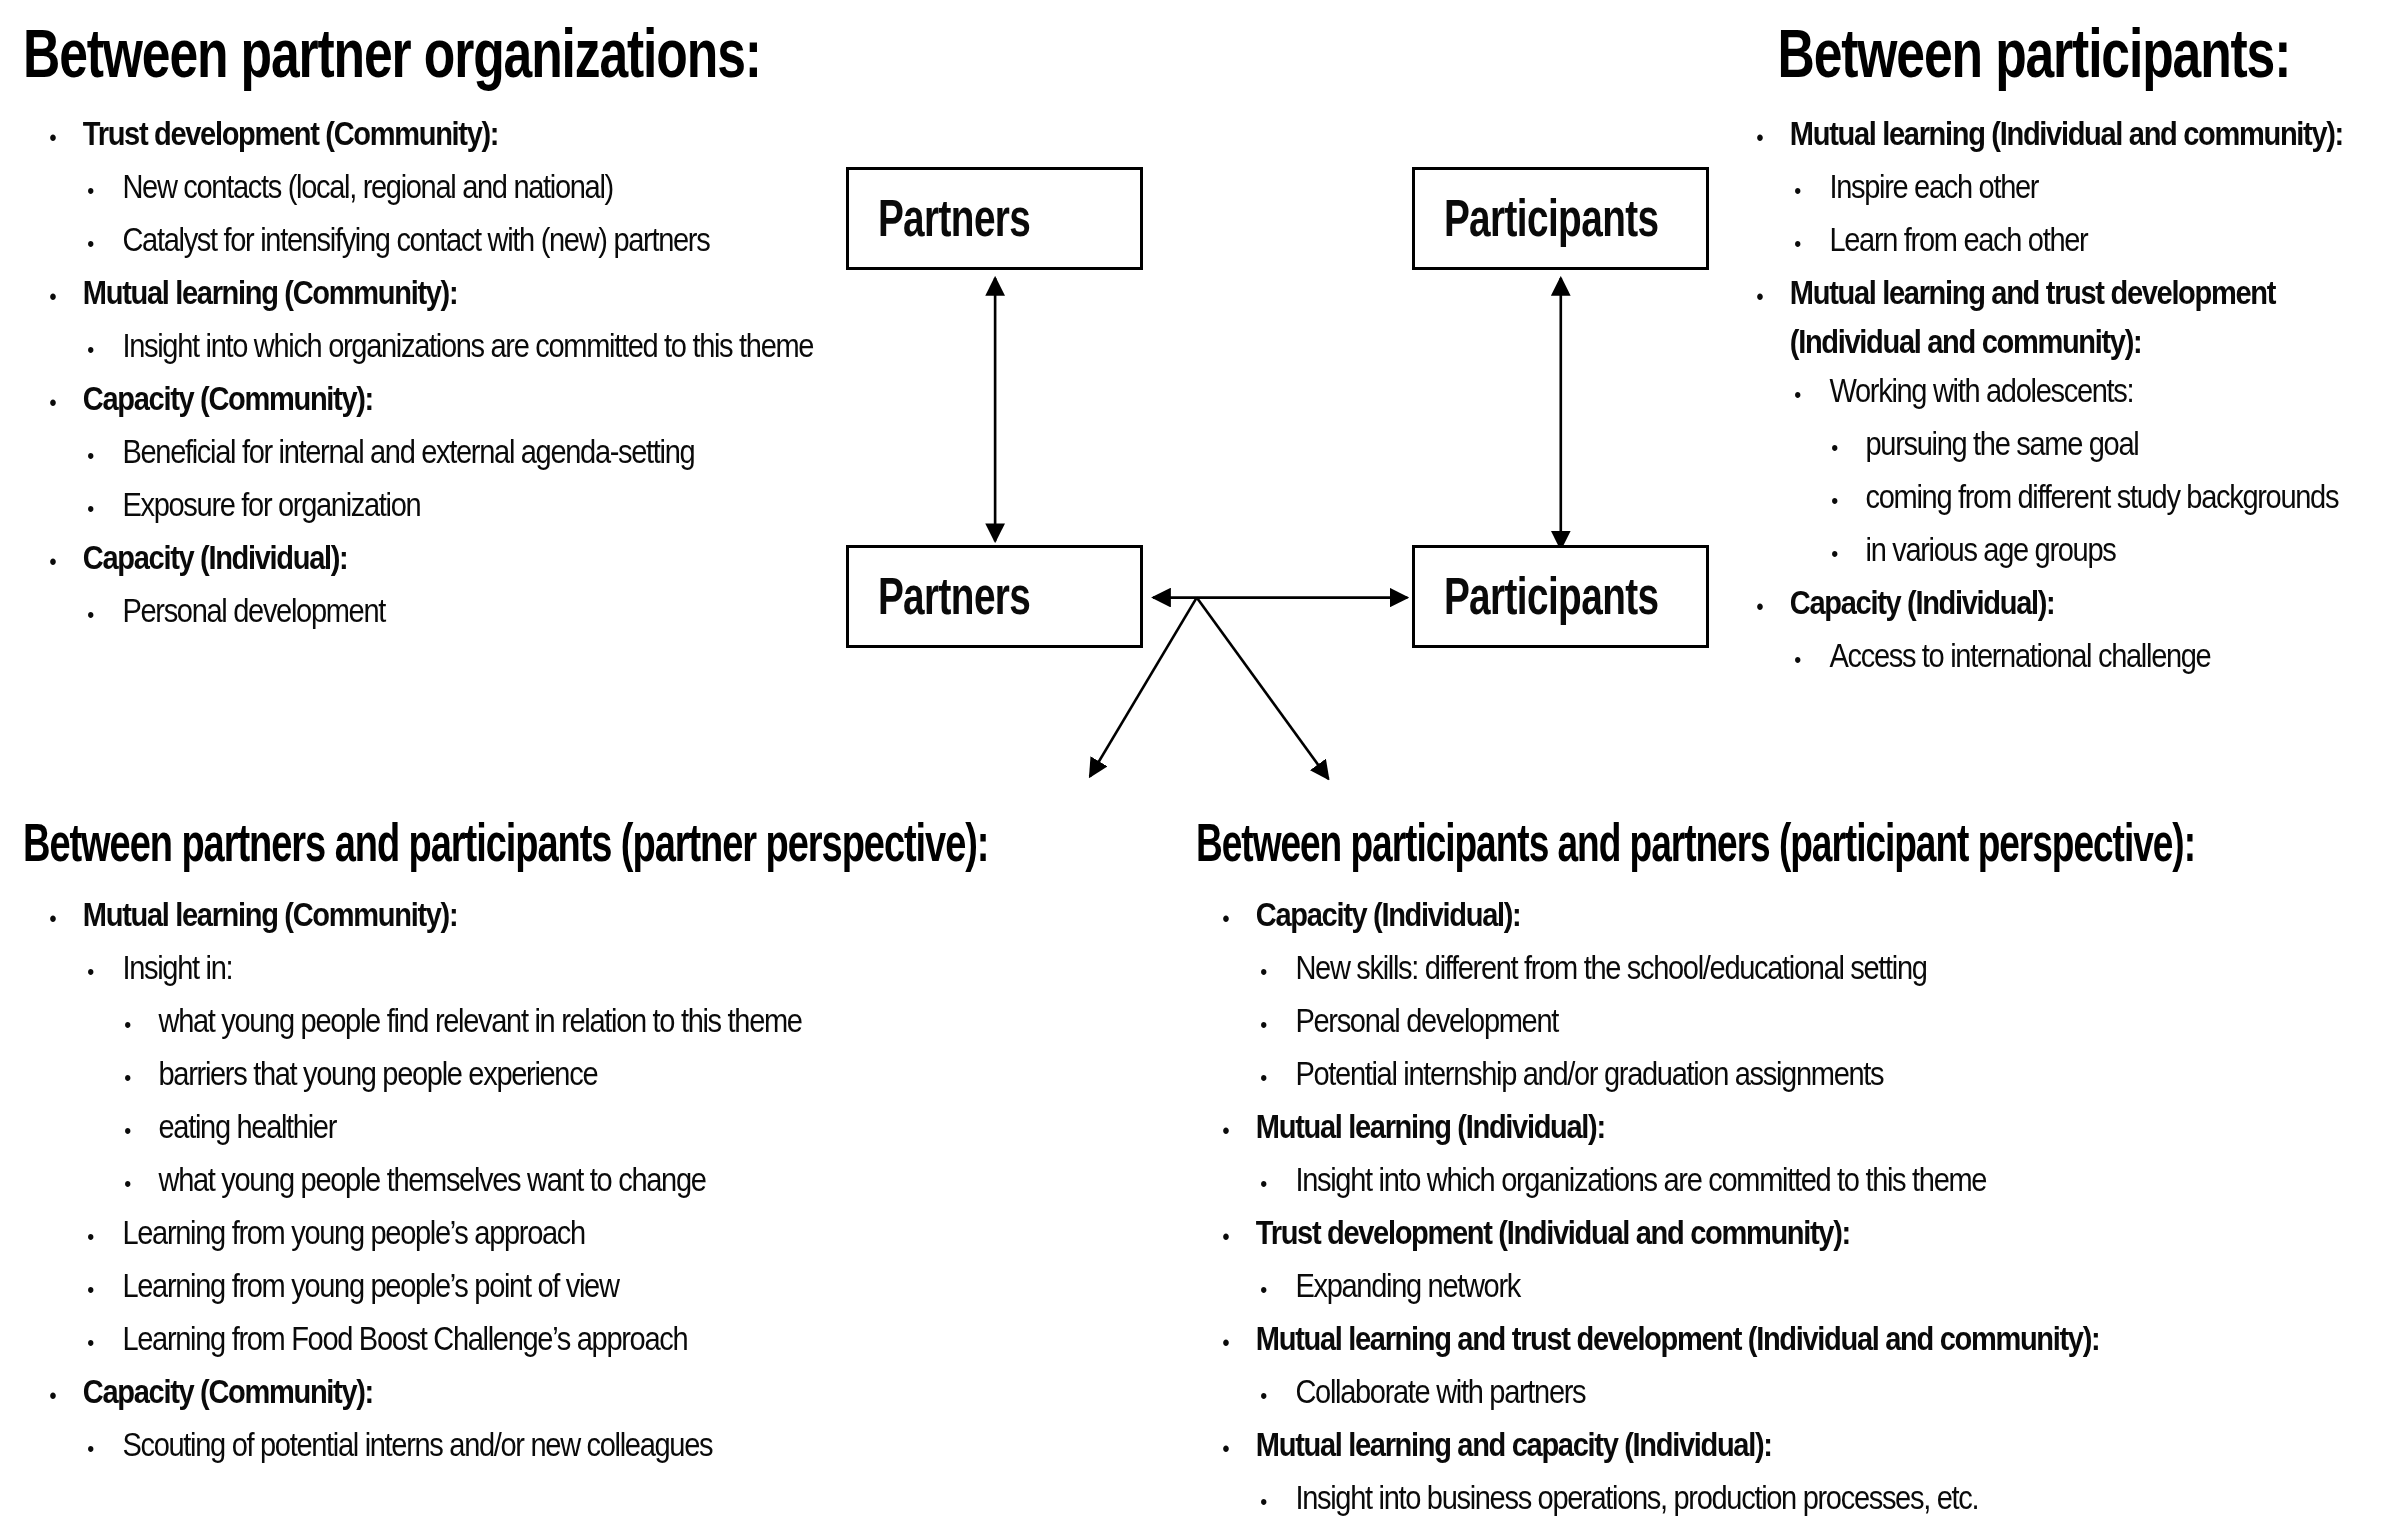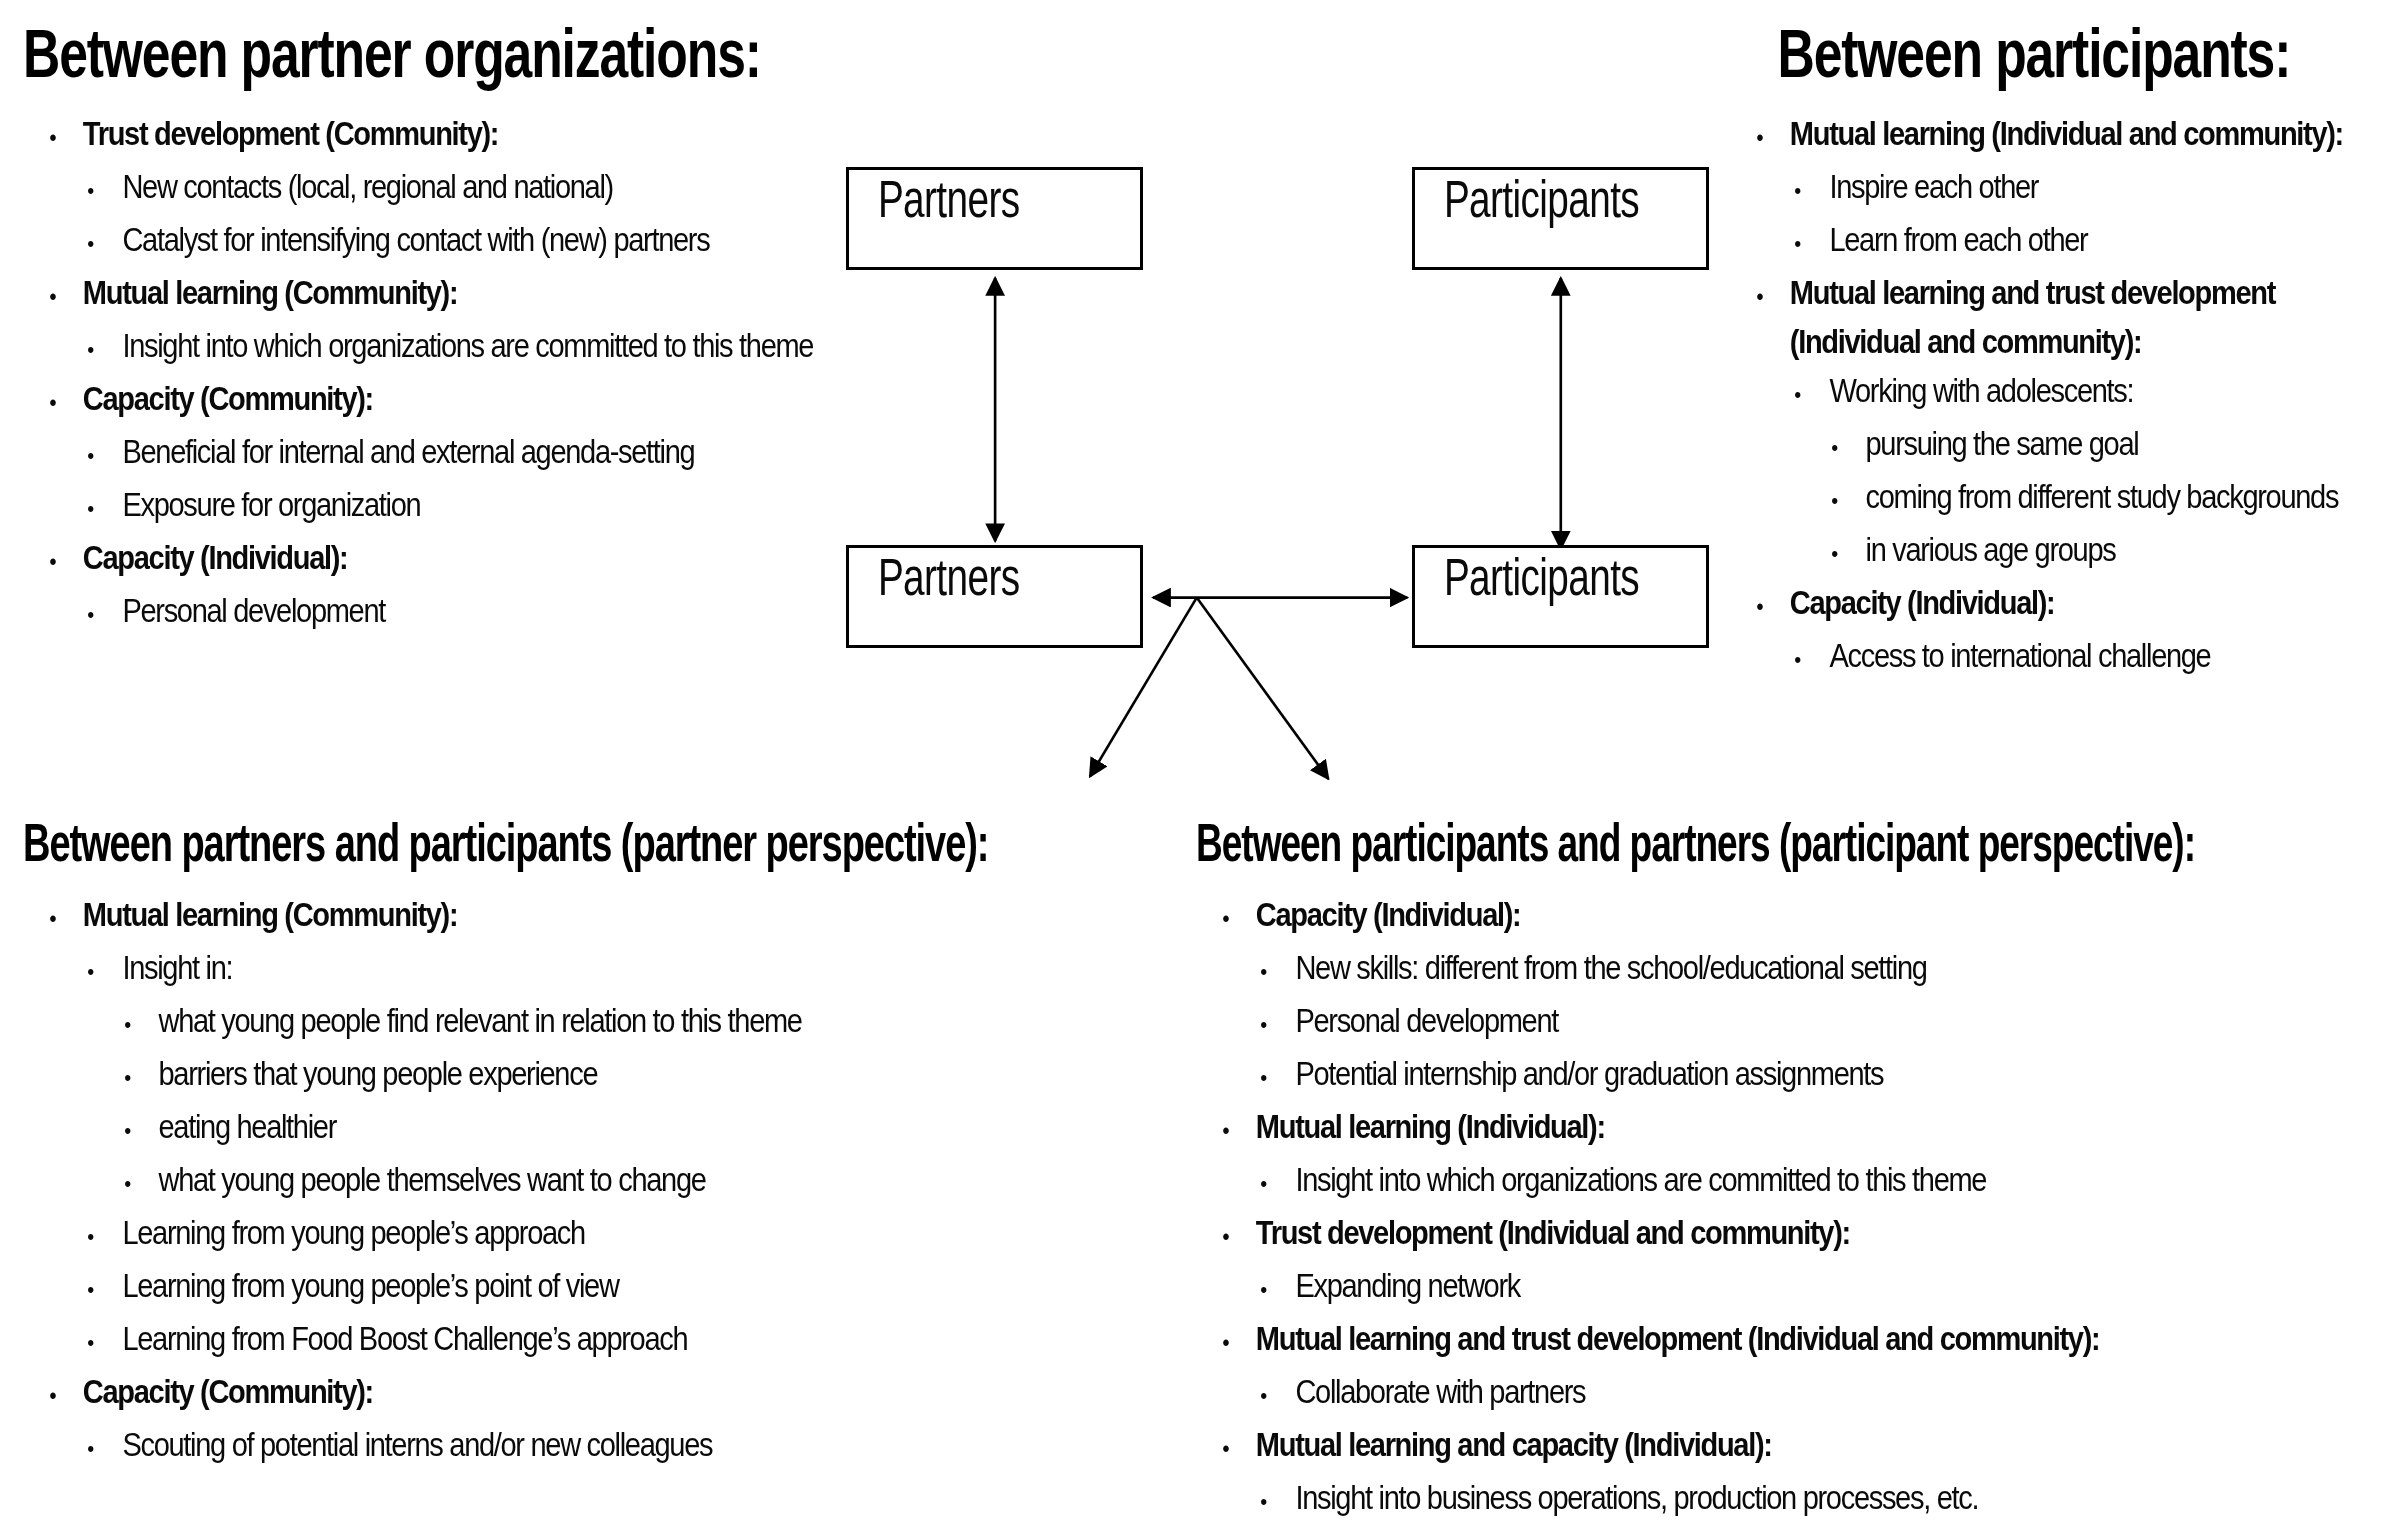--- a/index.html
+++ b/index.html
@@ -20,21 +20,21 @@
   .li{display:flex;align-items:baseline;line-height:49px;font-size:33px;letter-spacing:-1.5px;}
   .li .blt{flex:0 0 auto;font-size:22.6px;line-height:49px;}
   .li .txt{flex:1 1 auto;}
   .l1{font-weight:bold;}
   .l1 .blt{margin-left:30px;width:38px;}
   .l2 .blt{margin-left:73px;width:40px;}
   .l3 .blt{margin-left:115px;width:39px;}
   
   .dbox{
     position:absolute;width:297px;height:103px;border:3.8px solid #000;background:#fff;
-    display:flex;box-sizing:border-box;
+    display:flex;align-items:center;box-sizing:border-box;font-weight:bold;
   }
   .dbox .lbl{
     font-size:51px;letter-spacing:-0.8px;padding-left:38px;white-space:nowrap;
     transform:scaleX(0.76);transform-origin:0 0;color:#0a0a0a;
   }
   #arrows{position:absolute;left:828px;top:150px;width:933px;height:677px;}
   #arrows line{stroke:#000;stroke-width:3.5;}
 </style>
 </head>
 <body>

